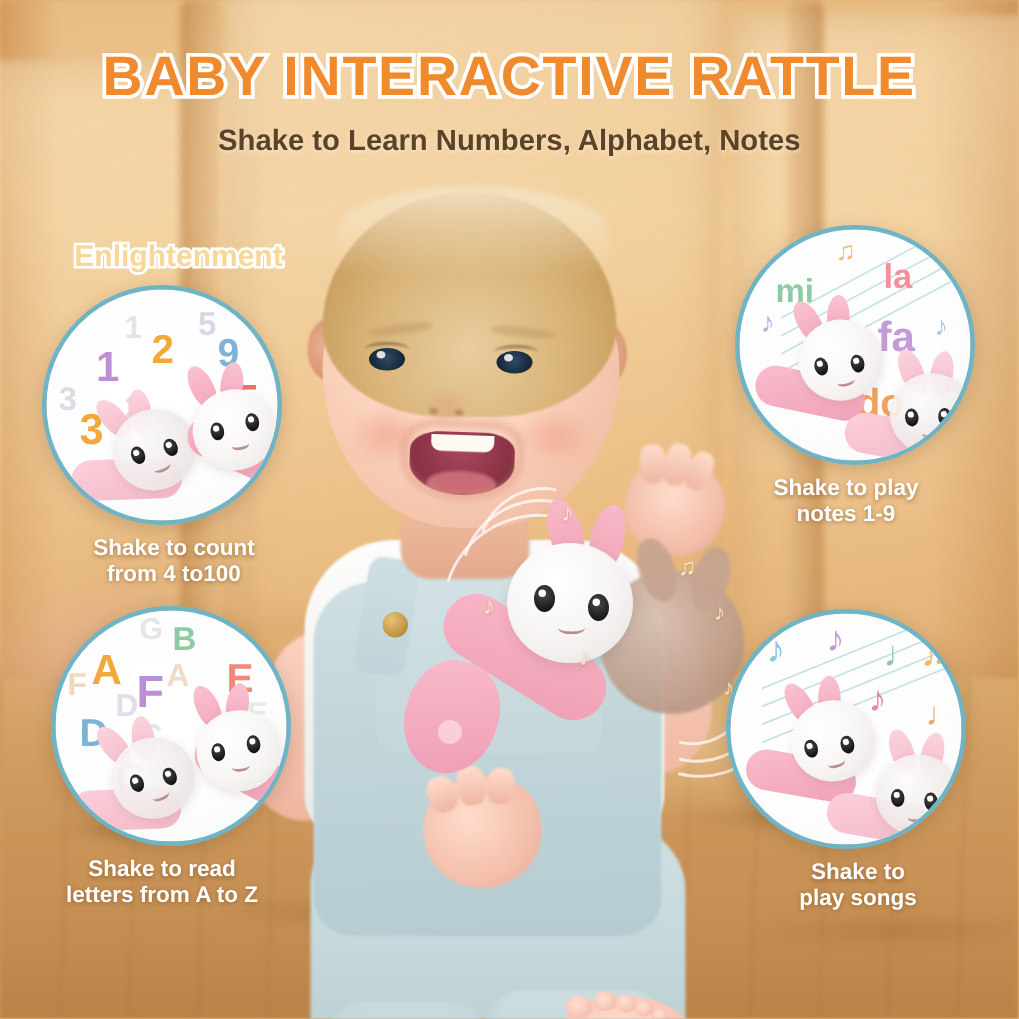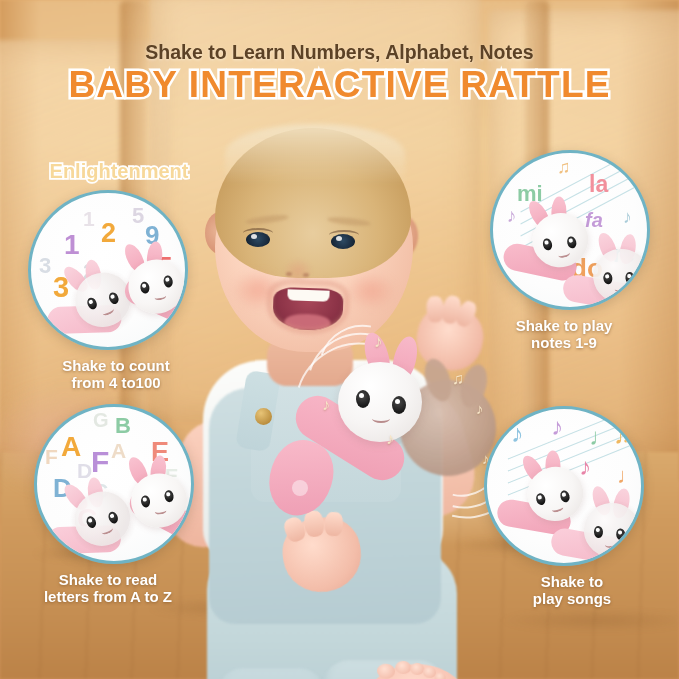--- a/index.html
+++ b/index.html
@@ -434,22 +434,22 @@
         <span class="cnote" style="left: 182px; top: 40px; font-size: 16px;">♫</span>
         <span class="cnote" style="left: 206px; top: 70px; font-size: 15px;">♪</span>
         <span class="cnote" style="left: 52px; top: 66px; font-size: 16px;">♪</span>
         <span class="cnote" style="left: 116px; top: 100px; font-size: 16px;">♪</span>
         <span class="cnote" style="left: 212px; top: 120px; font-size: 15px;">♪</span>
       </div>
   </div>
 </div>
 
 <div id="header">
+  <div id="main-title">BABY INTERACTIVE RATTLE</div>
   <div id="subtitle">Shake to Learn Numbers, Alphabet, Notes</div>
-  <div id="main-title">BABY INTERACTIVE RATTLE</div>
 </div>
 
 <div class="callout tl">
   <div class="section-head">Enlightenment</div>
   <div class="bubble shift-left">
     <div class="glyph-layer">
         <span class="g" style="left: 52px; top: 14px; font-size: 21px; color: rgb(232, 226, 232);">1</span>
         <span class="g" style="left: 101px; top: 10px; font-size: 22px; color: rgb(220, 214, 226);">5</span>
         <span class="g" style="left: 70px; top: 25px; font-size: 27px; color: rgb(242, 169, 59);">2</span>
         <span class="g" style="left: 114px; top: 27px; font-size: 26px; color: rgb(127, 178, 212);">9</span>
@@ -484,21 +484,21 @@
 
 <div class="callout tr">
   <div class="bubble shift-right">
     <div class="staff" style="left:20px; top:28px; width:130px; transform:rotate(-28deg);"></div>
     <div class="staff" style="left:20px; top:40px; width:130px; transform:rotate(-28deg);"></div>
     <div class="staff" style="left:20px; top:52px; width:130px; transform:rotate(-28deg);"></div>
     <div class="staff" style="left:20px; top:64px; width:130px; transform:rotate(-28deg);"></div>
     <div class="glyph-layer">
         <span class="g" style="left: 24px; top: 28px; font-size: 22px; color: rgb(140, 203, 164);">mi</span>
         <span class="g" style="left: 96px; top: 18px; font-size: 23px; color: rgb(242, 144, 156);">la</span>
-        <span class="g" style="left: 92px; top: 56px; font-size: 20px; color: rgb(196, 155, 216); font-style: italic;">fa</span>
+        <span class="g" style="left: 92px; top: 56px; font-size: 28px; color: rgb(196, 155, 216);">fa</span>
         <span class="g" style="left: 120px; top: 88px; font-size: 23px; color: rgb(143, 201, 214);">re</span>
         <span class="g" style="left: 78px; top: 100px; font-size: 26px; color: rgb(240, 161, 92);">do</span>
       </div>
     <div class="notes-layer">
         <span class="note-g" style="left: 14px; top: 52px; font-size: 19px; color: rgb(200, 168, 216);">♪</span>
         <span class="note-g" style="left: 130px; top: 54px; font-size: 18px; color: rgb(168, 203, 216);">♪</span>
         <span class="note-g" style="left: 64px; top: 4px; font-size: 18px; color: rgb(240, 192, 128);">♫</span>
       </div>
     <div class="mini" style="left:6px; top:56px; transform:rotate(-14deg);">
       <div class="mini-ear" style="left:30px; top:0px; transform:rotate(-16deg);"></div>

